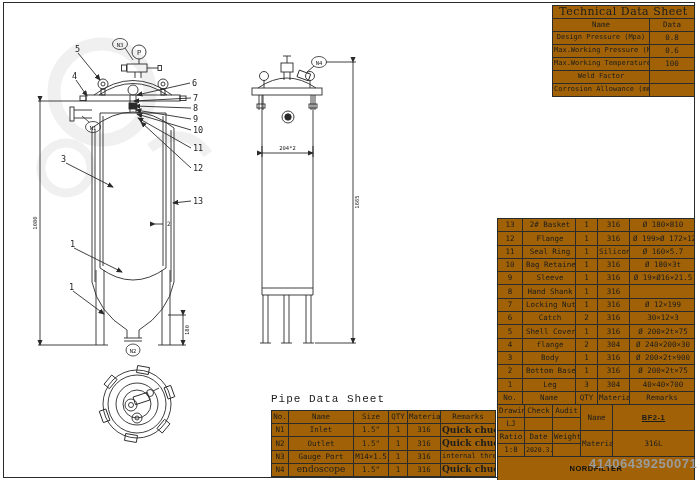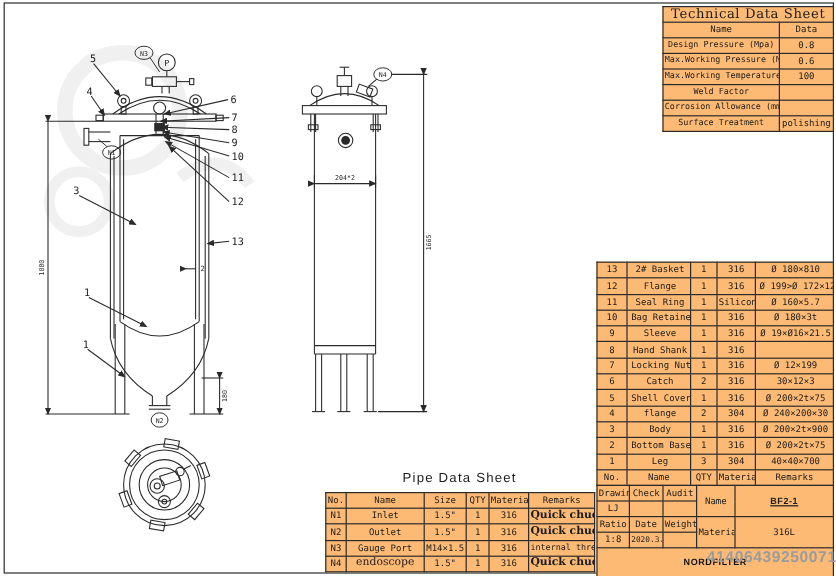--- a/index.html
+++ b/index.html
@@ -1,40 +1,40 @@
 <!DOCTYPE html>
 <html><head>
 <meta charset="utf-8">
 <style>
   html,body{margin:0;padding:0;}
   body{width:697px;height:480px;position:relative;background:#fff;overflow:hidden;
        font-family:"DejaVu Sans Mono", monospace;color:#1c1c1c;}
   .frame{position:absolute;left:3px;top:2px;width:690px;height:474px;border:1px solid #2a2a2a;}
   svg text{font-family:"DejaVu Sans Mono", monospace;fill:#1c1c1c;}
-  table{border-collapse:collapse;position:absolute;table-layout:fixed;background:#fdba74;}
+  table{border-collapse:collapse;position:absolute;table-layout:fixed;background:#a16207;}
   td{border:1px solid #2b2b2b;padding:0 1px;text-align:center;font-size:7.5px;line-height:1.05;
      white-space:nowrap;overflow:hidden;height:12px;}
   
   .tech{left:552px;top:5px;width:142px;}
   .tech .title{font-family:"DejaVu Serif", serif;font-size:11px;letter-spacing:.5px;height:12px;}
   .tech td.n{font-size:7px;margin-left:12px;}
   
   .parts{left:497px;top:218px;width:197px;}
   .parts td{height:12.3px;font-size:7.5px;}
   .parts td.nm,.parts td.rk{text-align:center;padding-left:3px;}
   .parts td.hd{font-size:7.5px;text-align:center;}
   
   .tblock{left:497px;top:404px;width:197px;}
   .tblock td{font-size:7.5px;}
   .bf{font-family:"Liberation Sans", sans-serif;font-size:14px;font-weight:bold;letter-spacing:.5px;text-decoration:underline;}
   .brand{font-family:"Liberation Sans", sans-serif;font-size:16.5px;font-weight:bold;
          letter-spacing:.5px;height:24px;color:#111;}
   
-  .pipetitle{position:absolute;left:271px;top:393px;width:224px;text-align:center;
-             font-family:Liberation Sans, sans-serif;font-size:11px;letter-spacing:1px;}
+  .pipetitle{position:absolute;left:271px;top:393px;width:224px;
+             font-family:Liberation Mono, monospace;font-size:11px;letter-spacing:1px;}
   .pipe{left:271px;top:410px;width:224px;}
   .pipe td{height:12.2px;}
   .pipe tr td:nth-child(6){font-family:"DejaVu Serif", serif;font-weight:bold;font-size:9px;}
   .pipe tr:nth-child(1) td:nth-child(6){font-family:"DejaVu Sans Mono", monospace;font-weight:normal;font-size:7.5px;}
   .pipe tr:nth-child(4) td:nth-child(6){font-family:"DejaVu Sans Mono", monospace;font-weight:normal;font-size:7px;}
   .pipe tr:nth-child(5) td:nth-child(2){font-family:"DejaVu Serif", serif;font-size:9px;}
   .wmnum{position:absolute;left:589px;top:456px;font-family:"Liberation Sans", sans-serif;
          font-size:13px;color:#9b9b9b;letter-spacing:.5px;z-index:5;font-weight:bold;}
 </style>
 </head>
@@ -291,24 +291,20 @@
         <td>100</td>
       </tr>
   <tr>
         <td class="n">Weld Factor</td>
         <td></td>
       </tr>
   <tr>
         <td class="n">Corrosion Allowance (mm)</td>
         <td></td>
       </tr>
-  <tr>
-        <td class="n">Surface Treatment</td>
-        <td>polishing</td>
-      </tr>
 </tbody>
   </table>
 
 <table class="parts">
   <colgroup>
       <col style="width:25px">
       <col style="width:53px">
       <col style="width:22px">
       <col style="width:32px">
       <col style="width:65px">

